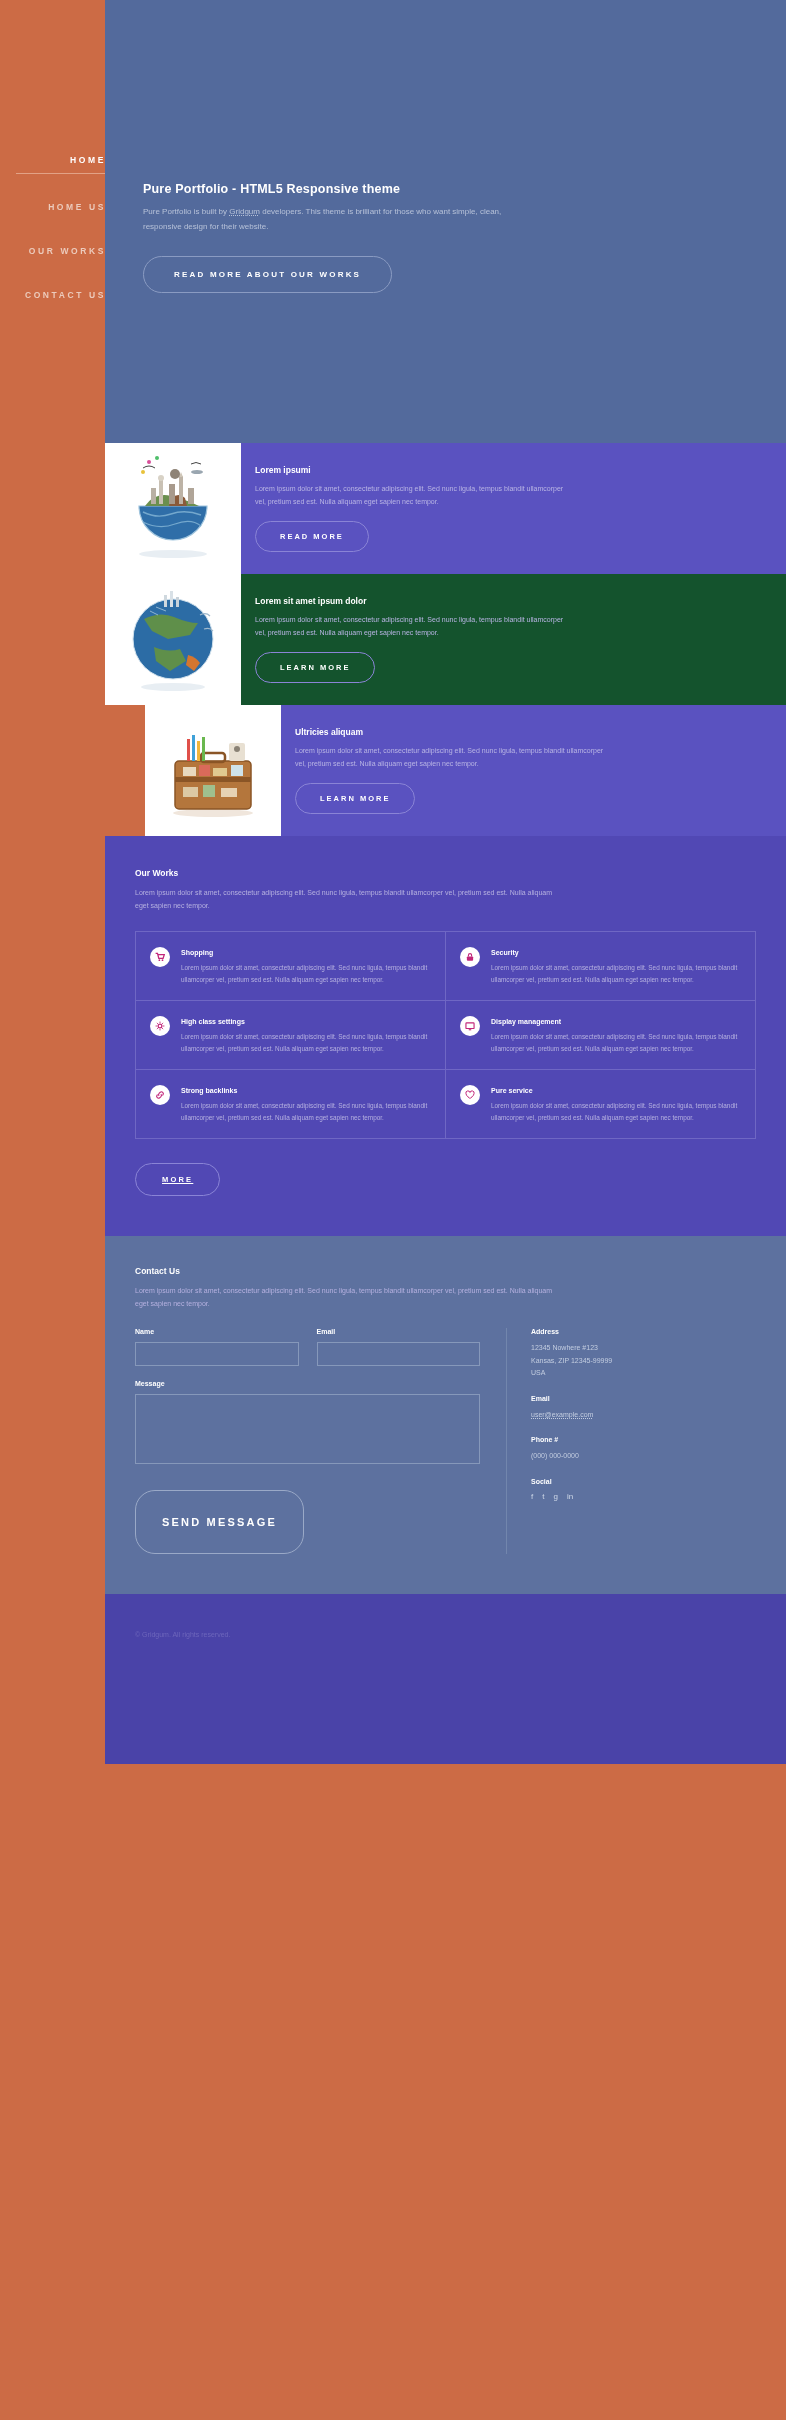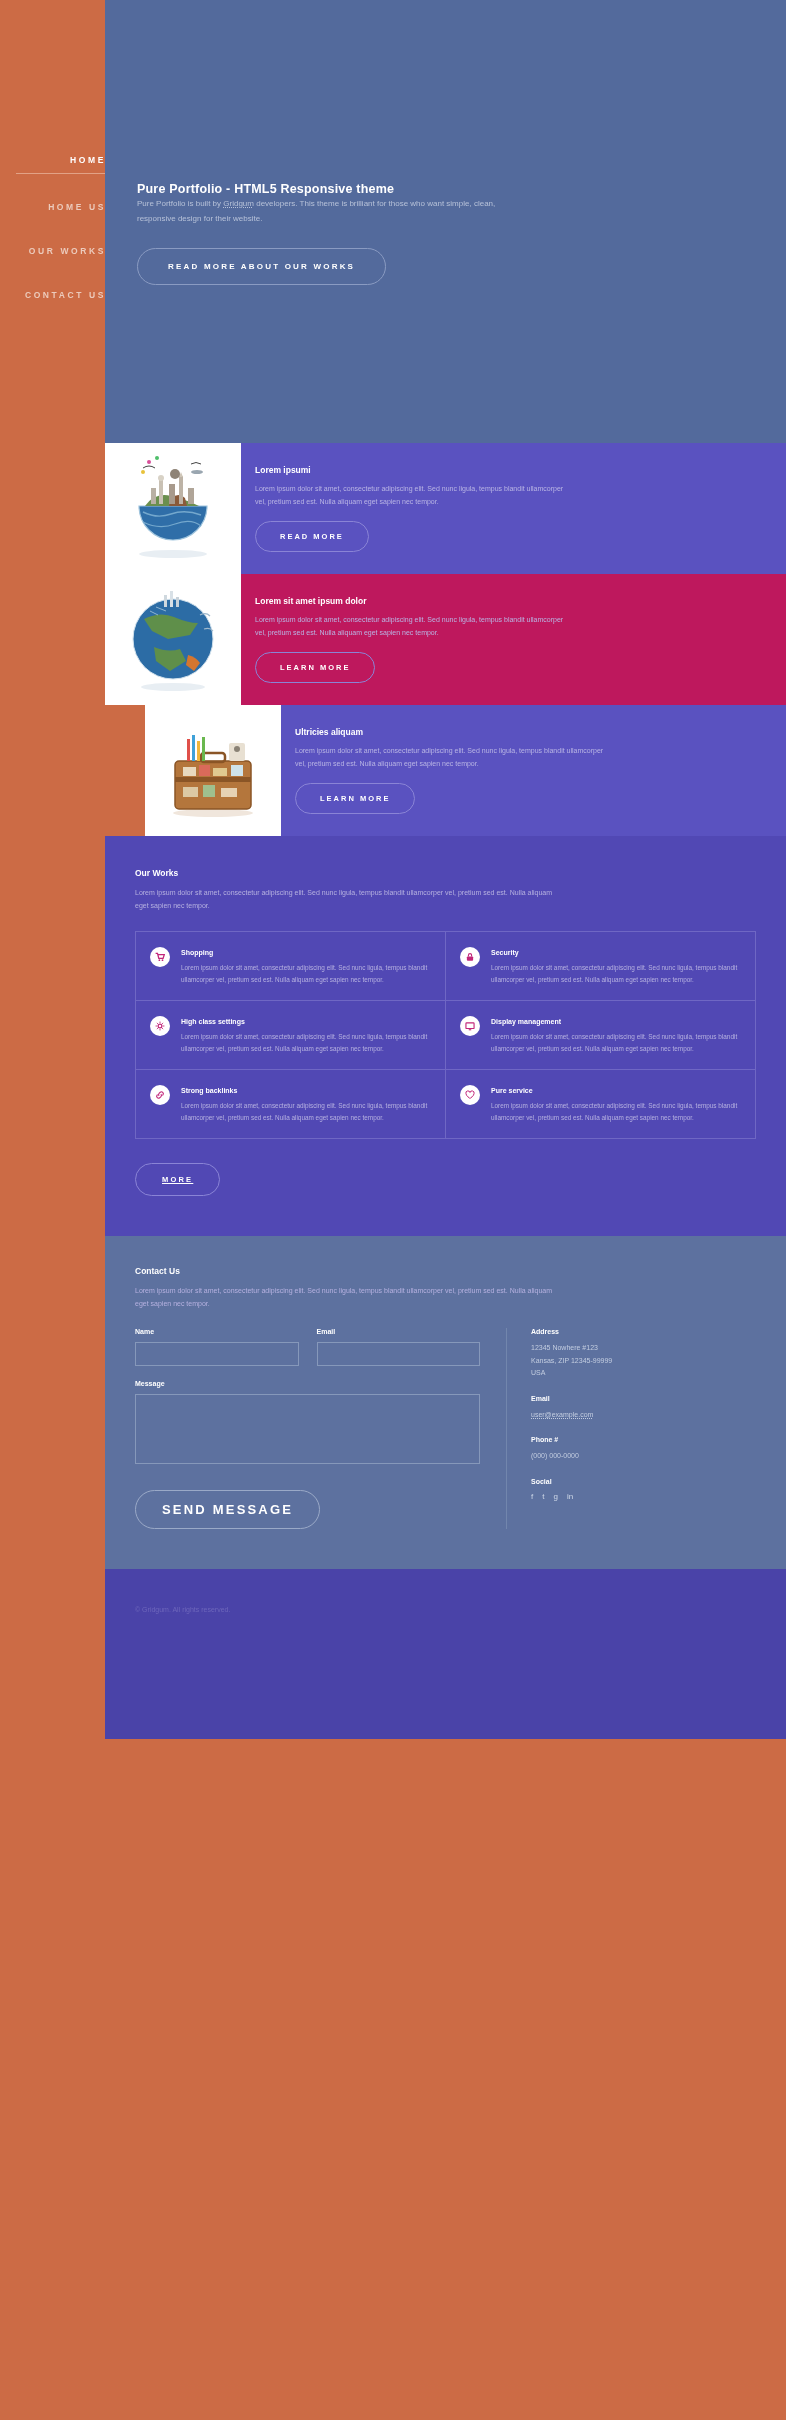--- a/index.html
+++ b/index.html
@@ -20,40 +20,40 @@
     font-size:8.5px; letter-spacing:2.6px; font-weight:bold;
     color:#eccbbc; margin-bottom:34px; cursor:pointer;
   }
   .nav-item.active { color:#ffffff; }
   .nav-rule { height:1px; background:#e2a286; margin:-26px 0 28px 5px; }
 
   .page { position:absolute; left:105px; top:0; width:681px; }
 
   
   .hero { background:#536a9c; height:443px; position:relative; }
-  .hero-inner { position:absolute; left:32px; top:182px; width:400px; }
+  .hero-inner { position:absolute; left:38px; top:182px; width:400px; }
   .hero-title { color:#fff; font-size:12.5px; font-weight:bold; letter-spacing:.2px; }
   .hero-text {
-    color:#b6c1d8; font-size:8px; line-height:15px; margin-top:0; width:370px;
+    color:#b6c1d8; font-size:8px; line-height:15px; margin-top:8px; width:370px;
   }
   .hero-text u { text-decoration:underline dotted; }
   .hero-btn {
     margin-top:22px; display:inline-block;
     border:1px solid #8a9bc2; border-radius:22px;
     padding:13px 30px; color:#fff;
     font-size:8px; font-weight:bold; letter-spacing:2.2px; cursor:pointer;
   }
 
   
   .feat { display:flex; height:131px; }
   .feat .img { width:136px; background:#fff; display:flex; align-items:center; justify-content:center; overflow:hidden; }
   .feat .img svg { display:block; }
   .feat .body { flex:1; padding:22px 26px 0 14px; }
   .feat.a { background:#5a52c0; }
-  .feat.b { background:#be185d; }
+  .feat.b { background:#14532d; }
   .feat.c { background:#5a52c0;margin-left:40px; }
   .feat h3 { color:#fff; font-size:8.5px; font-weight:bold; }
   .feat p { color:#b9b5e4; font-size:7px; line-height:12.5px; margin-top:8px; width:320px; }
   .feat .btn {
     margin-top:13px; display:inline-block;
     border:1px solid #8a84d6; border-radius:20px;
     padding:10px 24px; color:#fff;
     font-size:7.5px; font-weight:bold; letter-spacing:2px; cursor:pointer;
   }
 
@@ -93,22 +93,22 @@
   .fg input, .fg textarea {
     width:100%; background:transparent; border:1px solid #8698ba;
     height:24px; outline:none; color:#fff; font-size:7px;
     font-family:"Liberation Sans", sans-serif; padding:0 6px;
   }
   .fg textarea { height:70px; padding:6px; resize:none; }
   .mg { margin-top:14px; }
   .send-btn {
     margin-top:22px; display:inline-block;
     border:1px solid #9aa9c7; border-radius:20px;
-    padding:11px 26px; color:#fff;
-    font-size:13px; font-weight:bold; letter-spacing:2.2px; cursor:pointer;
+    padding:25px 26px; color:#fff;
+    font-size:11px; font-weight:bold; letter-spacing:2.2px; cursor:pointer;
   }
   .c-info { width:220px; border-left:1px solid #7286ad; padding-left:24px; }
   .c-info h5 { color:#fff; font-size:7px; font-weight:bold; margin-bottom:7px; }
   .c-info p { color:#c3cde0; font-size:7px; line-height:12.5px; margin-bottom:15px; }
   .c-info a { color:#c3cde0; font-size:7px; text-decoration:underline dotted; }
   .social { display:flex; gap:9px; margin-top:4px; }
   .social span { color:#cfd8e8; font-size:8px; cursor:pointer; }
 
   
   .footer { background:#4a43a8; height:170px; position:relative; }

